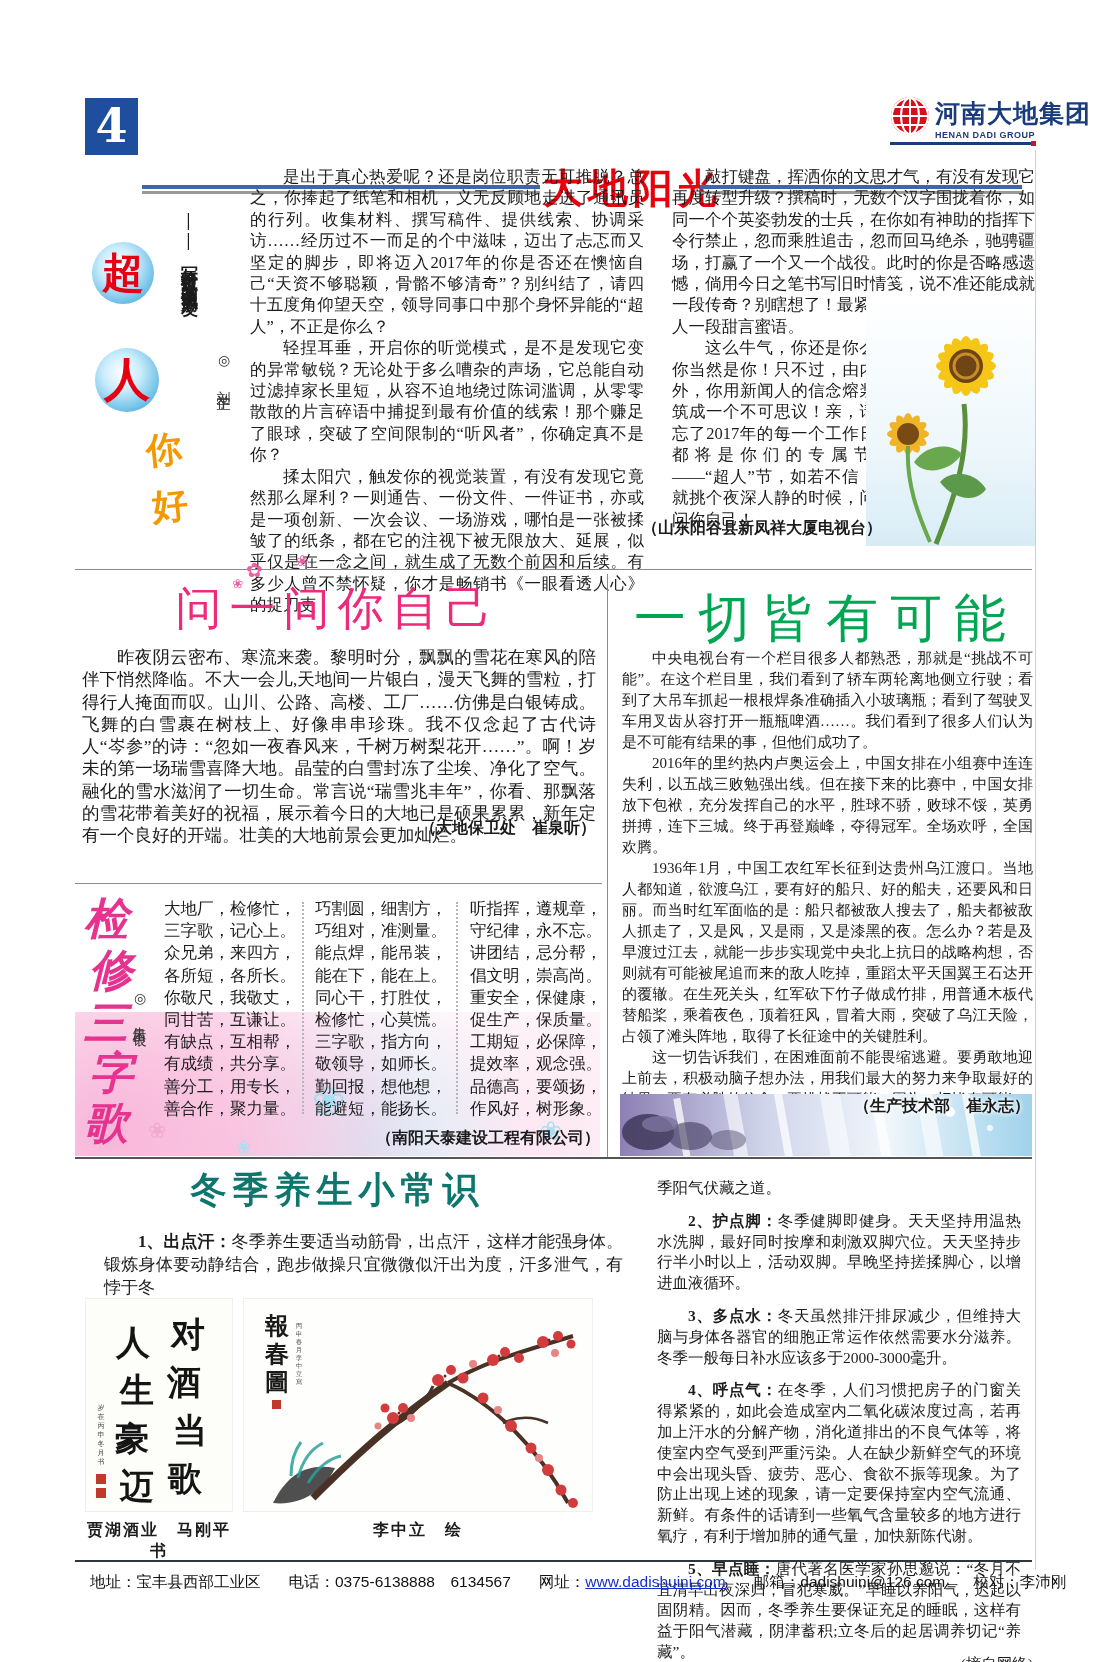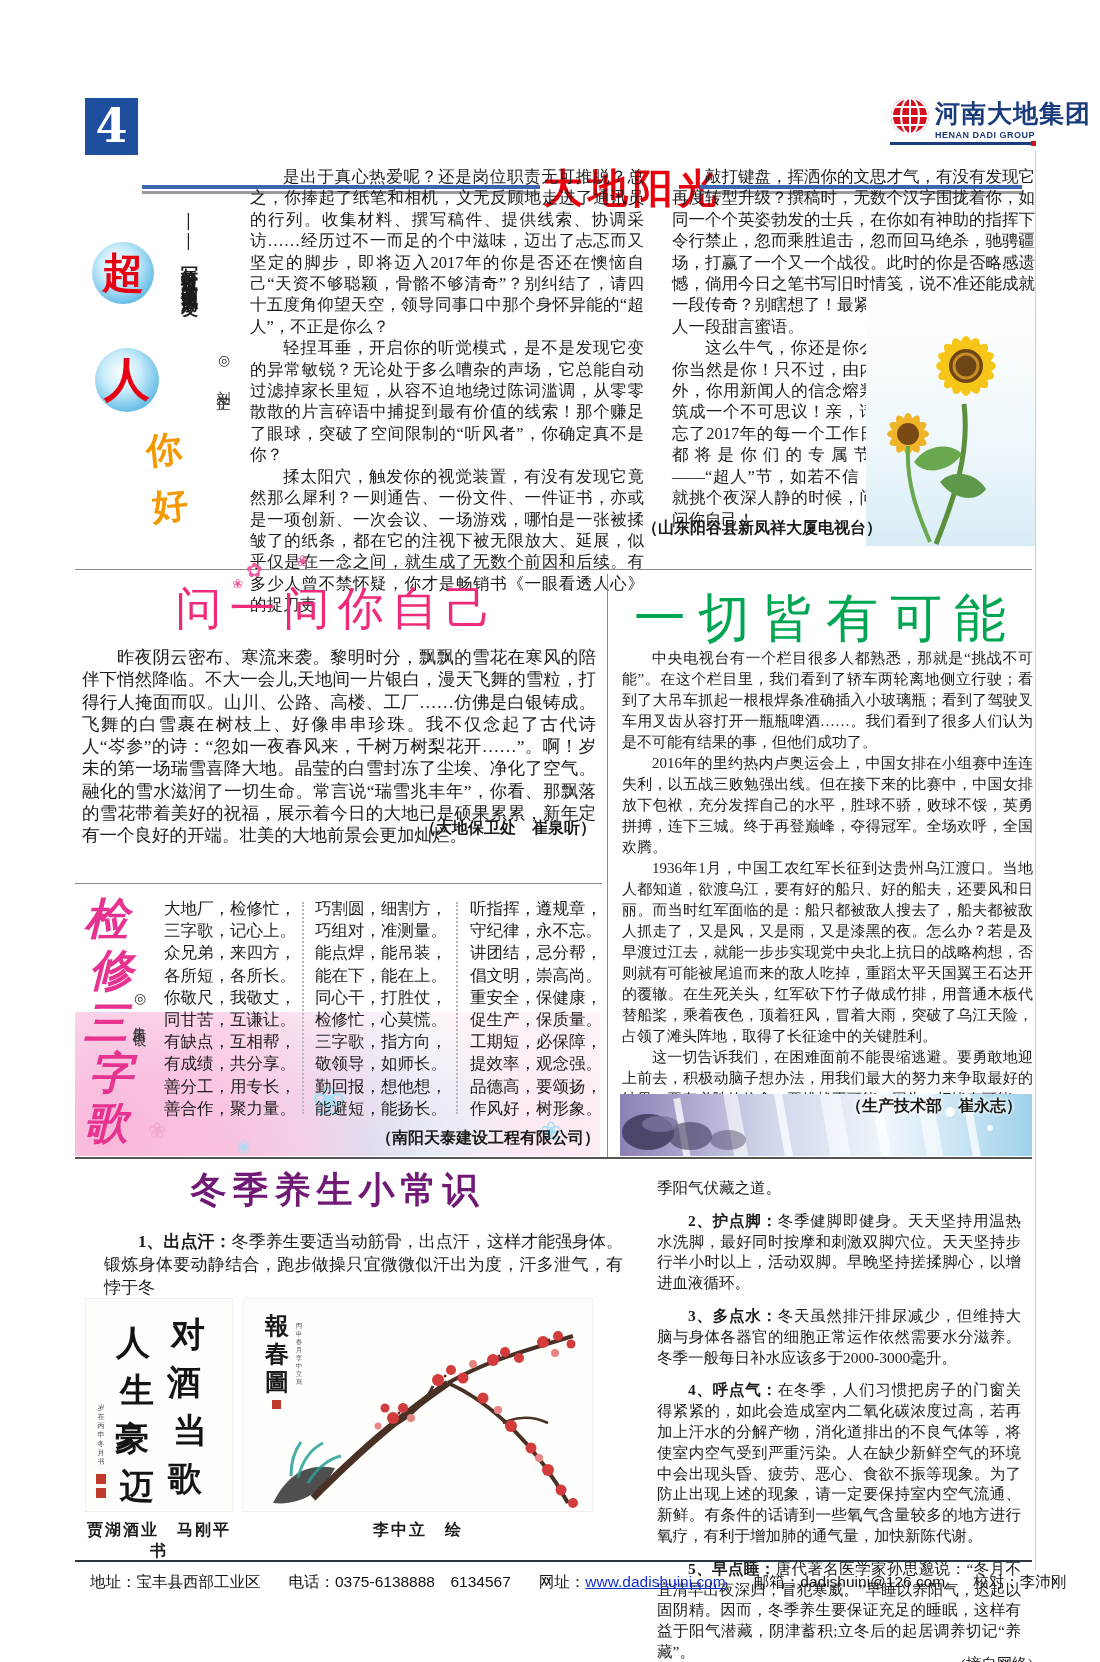--- a/index.html
+++ b/index.html
@@ -51,38 +51,38 @@
   
   #snow-title{left:75px;top:578px;width:525px;text-align:center;font-size:46px;color:#ee2a7b;letter-spacing:8px;}
   .flower{position:absolute;color:#ee5ea4;font-family:"DejaVu Sans",sans-serif;}
   #snow-body{left:82px;top:646px;width:514px;font-size:17.5px;line-height:22.3px;}
   #snow-attr{left:300px;top:818px;width:296px;text-align:right;}
   
   #pos-title{left:620px;top:584px;width:412px;text-align:center;font-family:"Liberation Sans","DejaVu Sans",sans-serif;
              font-size:52px;color:#00a651;letter-spacing:12px;font-weight:500;}
   #pos-body{left:622px;top:648px;width:411px;font-size:15px;line-height:21px;}
   #train{left:620px;top:1094px;width:412px;height:62px;}
-  #pos-attr{left:846px;top:1096px;width:220px;text-shadow:0 0 4px #fff,0 0 4px #fff;}
+  #pos-attr{left:810px;top:1096px;width:220px;text-align:right;text-shadow:0 0 4px #fff,0 0 4px #fff;}
   
   #song-bg{left:75px;top:1012px;width:525px;height:144px;
     background:radial-gradient(circle at 6% 85%,rgba(247,167,210,.8),rgba(247,167,210,0) 62%),
                radial-gradient(circle at 30% 100%,rgba(251,205,228,.7),rgba(251,205,228,0) 55%),
                radial-gradient(circle at 55% 95%,rgba(177,226,246,.55),rgba(177,226,246,0) 50%),
                radial-gradient(circle at 88% 100%,rgba(249,205,227,.5),rgba(249,205,227,0) 55%);}
   .song-ch{position:absolute;font-size:44px;font-weight:bold;font-style:italic;color:#e6338f;font-family:"Liberation Serif",serif;}
   #song-author{left:130px;top:990px;height:100px;font-size:14px;letter-spacing:3px;color:#333;}
   .verse-col{position:absolute;top:898px;width:140px;font-size:16.5px;}
   .verse-line{height:22.2px;line-height:22.2px;white-space:nowrap;}
   #vc1{left:160px;text-align:center;} #vc2{left:315px;} #vc3{left:470px;width:130px;}
   .dotted{position:absolute;top:902px;height:212px;width:0;border-left:2px dotted #b5b5b5;}
   #dot1{left:302px;} #dot2{left:456px;}
   #song-attr{left:300px;top:1128px;width:300px;text-align:right;font-family:"Liberation Sans",sans-serif;}
   
   #health-title{left:75px;top:1166px;width:525px;text-align:center;font-family:"Liberation Sans","DejaVu Sans",sans-serif;
-                font-size:36px;font-weight:800;color:#701a75;letter-spacing:6px;}
+                font-size:36px;font-weight:800;color:#0f766e;letter-spacing:6px;}
   #health-left{left:92px;top:1218px;width:543px;font-size:17px;line-height:23.2px;}
   #health-right{left:645px;top:1166px;width:388px;font-size:15.5px;line-height:20.8px;}
   #health-right p, #health-left p{margin:12px;text-indent:2em;text-align:justify;}
   #health-right p.cont{text-indent:0;}
   #health-src{text-align:right;margin-top:-20.8px;font-size:15.5px;}
   #img-callig{left:85px;top:1298px;width:148px;height:214px;}
   #img-plum{left:243px;top:1298px;width:350px;height:214px;}
   .caption{position:absolute;top:1520px;font-size:16px;font-weight:bold;letter-spacing:2px;}
   #cap1{left:85px;width:148px;text-align:center;}
   #cap2{left:243px;width:350px;text-align:center;}

